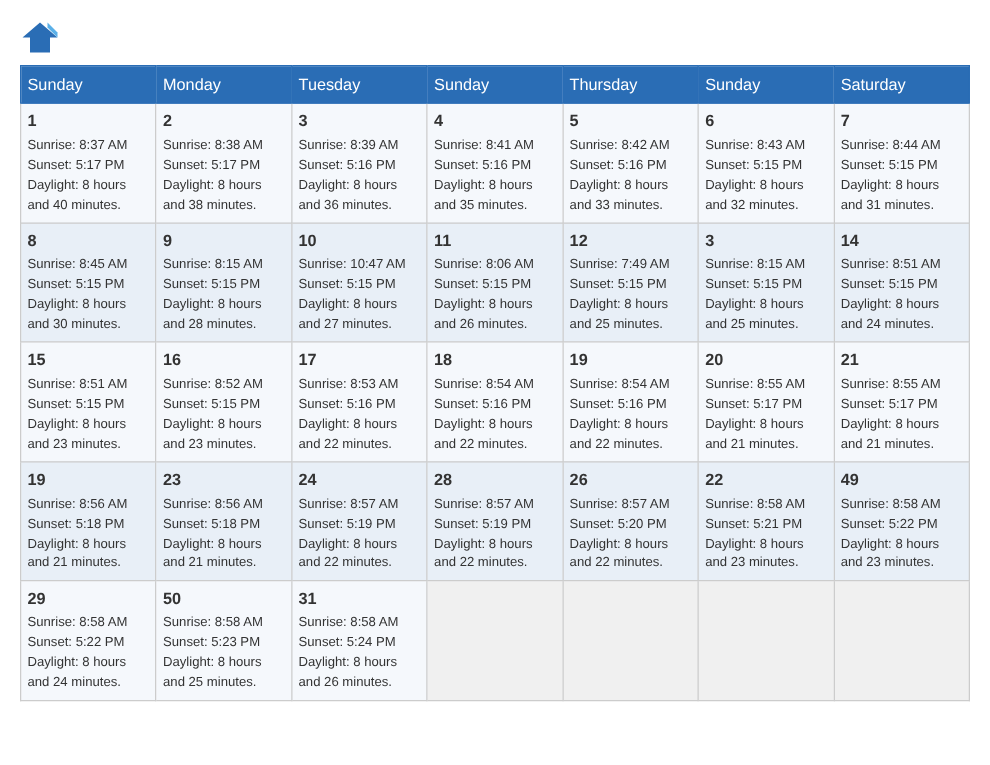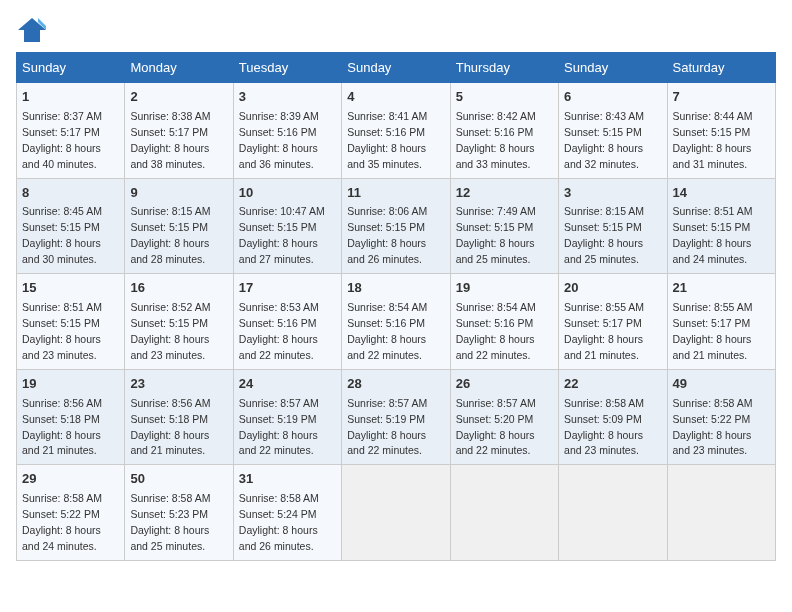--- a/index.html
+++ b/index.html
@@ -221,21 +221,21 @@
         <td><span class="day-num">28</span>
 <span class="day-info">Sunrise: 8:57 AM</span><br>
 <span class="day-info">Sunset: 5:19 PM</span><br>
 <span class="day-info">Daylight: 8 hours and 22 minutes.</span></td>
         <td><span class="day-num">26</span>
 <span class="day-info">Sunrise: 8:57 AM</span><br>
 <span class="day-info">Sunset: 5:20 PM</span><br>
 <span class="day-info">Daylight: 8 hours and 22 minutes.</span></td>
         <td><span class="day-num">22</span>
 <span class="day-info">Sunrise: 8:58 AM</span><br>
-<span class="day-info">Sunset: 5:09 PM</span><br>
+<span class="day-info">Sunset: 5:21 PM</span><br>
 <span class="day-info">Daylight: 8 hours and 23 minutes.</span></td>
         <td><span class="day-num">49</span>
 <span class="day-info">Sunrise: 8:58 AM</span><br>
 <span class="day-info">Sunset: 5:22 PM</span><br>
 <span class="day-info">Daylight: 8 hours and 23 minutes.</span></td>
       </tr>
       <tr>
         <td><span class="day-num">29</span>
 <span class="day-info">Sunrise: 8:58 AM</span><br>
 <span class="day-info">Sunset: 5:22 PM</span><br>

